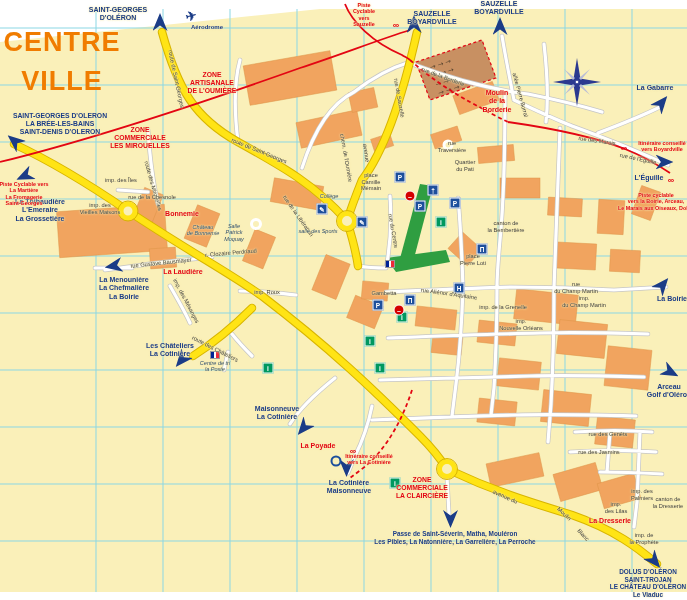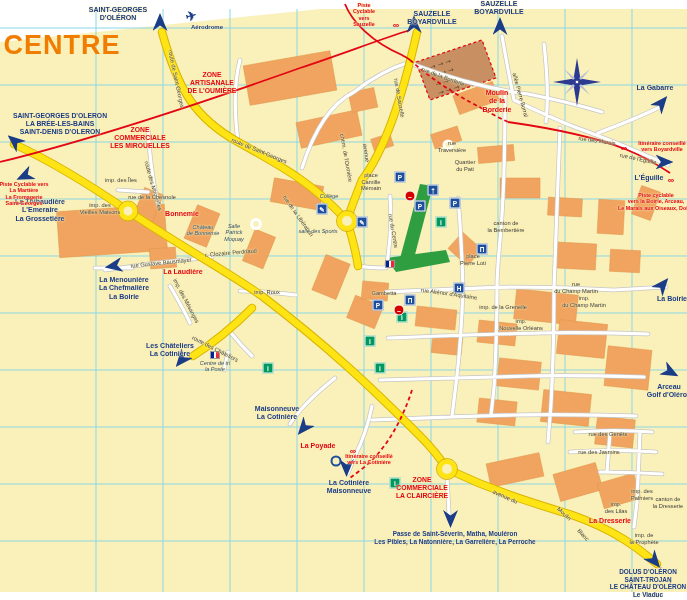--- a/index.html
+++ b/index.html
@@ -202,22 +202,23 @@
       <polygon points="-13,-13 -2,-4 -4,-2" fill="#B9BDD6"></polygon>
         <polygon points="13,-13 4,-2 2,-4" fill="#B9BDD6"></polygon>
       <polygon points="13,13 2,4 4,2" fill="#B9BDD6"></polygon>
         <polygon points="-13,13 -4,2 -2,4" fill="#B9BDD6"></polygon>
       <circle cx="0" cy="0" r="1.8" fill="#fff" stroke="#2B3990" stroke-width=".8"></circle>
     </g>
 
     <rect x="0" y="592" width="687" height="8" fill="#ffffff"></rect>
   </svg>
 
-  <div class="lbl title" style="left:62px;top:46px">
+  <div class="lbl title" style="left:62px;top:62px">
     <div>CENTRE</div>
+    <div>VILLE</div>
   </div>
 
   <div id="label-layer">
       <div class="lbl dest" style="left: 118px; top: 14px; transform: translate(-50%, -50%);">
         <div>SAINT-GEORGES</div>
         <div>D'OLÉRON</div>
       </div>
       <div class="lbl dest" style="left: 207px; top: 28px; font-size: 6px; transform: translate(-50%, -50%);">
         <div>Aérodrome</div>
       </div>

